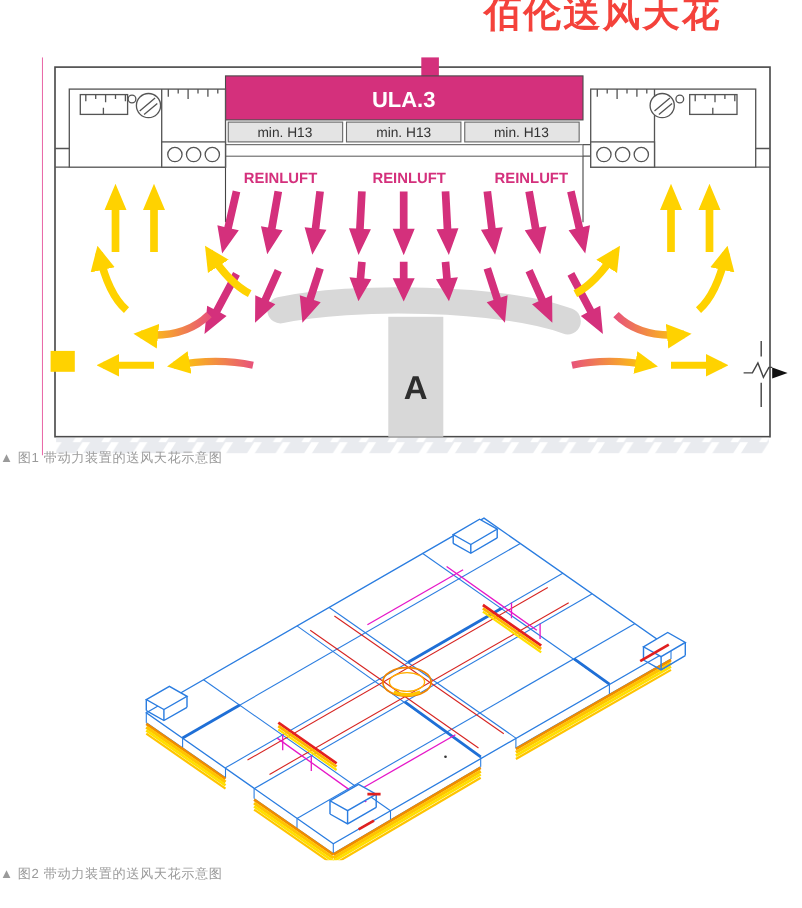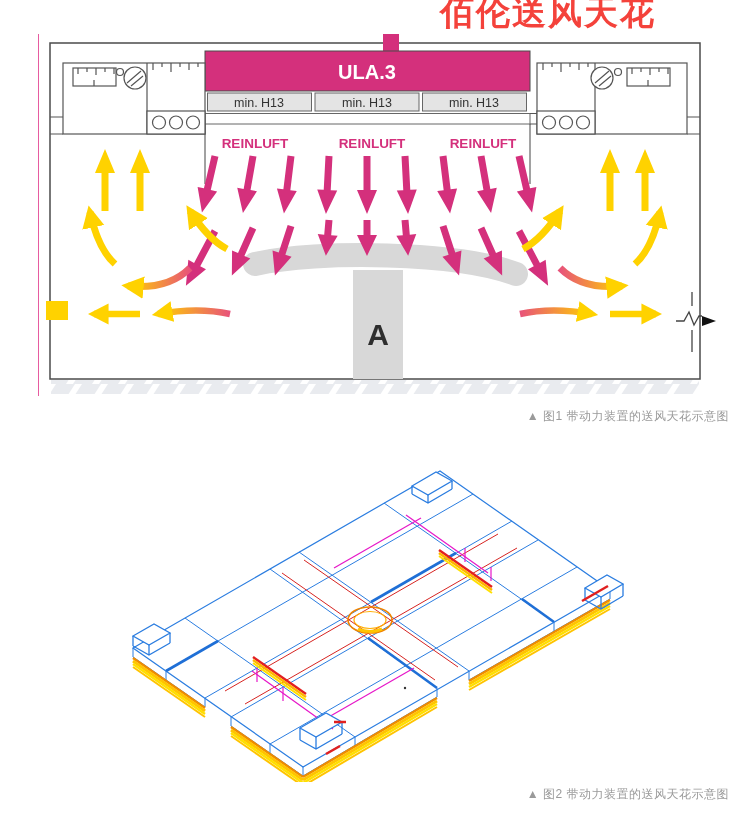--- a/index.html
+++ b/index.html
@@ -4,24 +4,24 @@
 <style>
   html,body{margin:0;padding:0;}
   body{
     width:729px;height:825px;position:relative;overflow:hidden;background:#ffffff;
     font-family:"Liberation Sans","DejaVu Sans",sans-serif;
   }
   .page-title{
     position:absolute;left:440px;top:-10px;width:280px;
     font-size:34px;font-weight:bold;color:#f4423b;letter-spacing:2px;white-space:nowrap;
   }
-  .fig1-wrap{position:absolute;left:38px;top:34px;width:680px;height:362px;}
+  .fig1-wrap{position:absolute;left:38px;top:52px;width:680px;height:362px;}
   .fig2-wrap{position:absolute;left:130px;top:470px;width:495px;height:312px;}
   .caption{
-    position:absolute;left:0;width:729px;text-align:right;
+    position:absolute;left:0;width:729px;text-align:left;
     font-size:12px;color:#9a9a9a;letter-spacing:0.5px;
   }
   #cap1{top:408px;}
   #cap2{top:786px;}
   svg text{font-family:"Liberation Sans","DejaVu Sans",sans-serif;}
 </style>
 </head>
 <body>
 
 <div class="page-title">佰伦送风天花</div>

